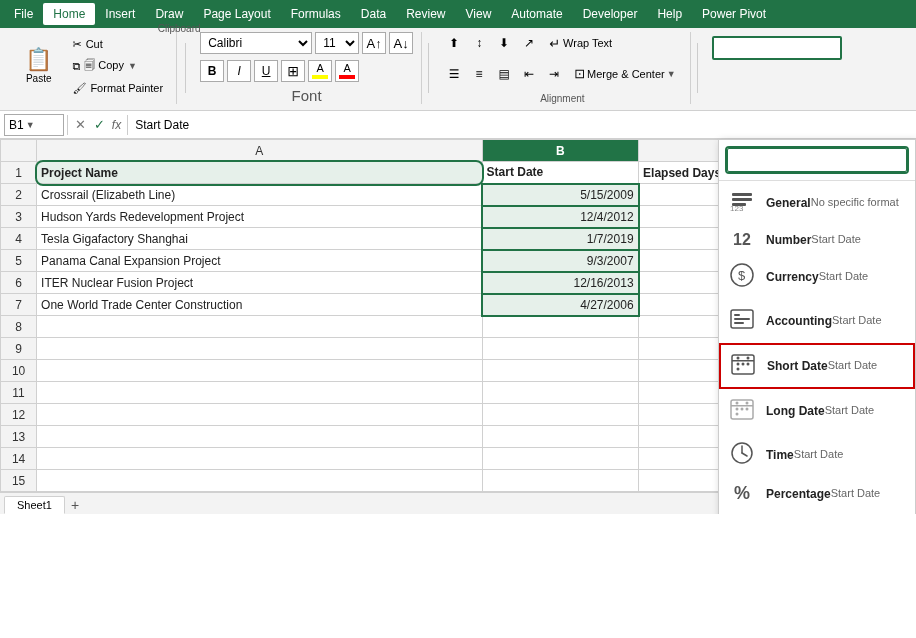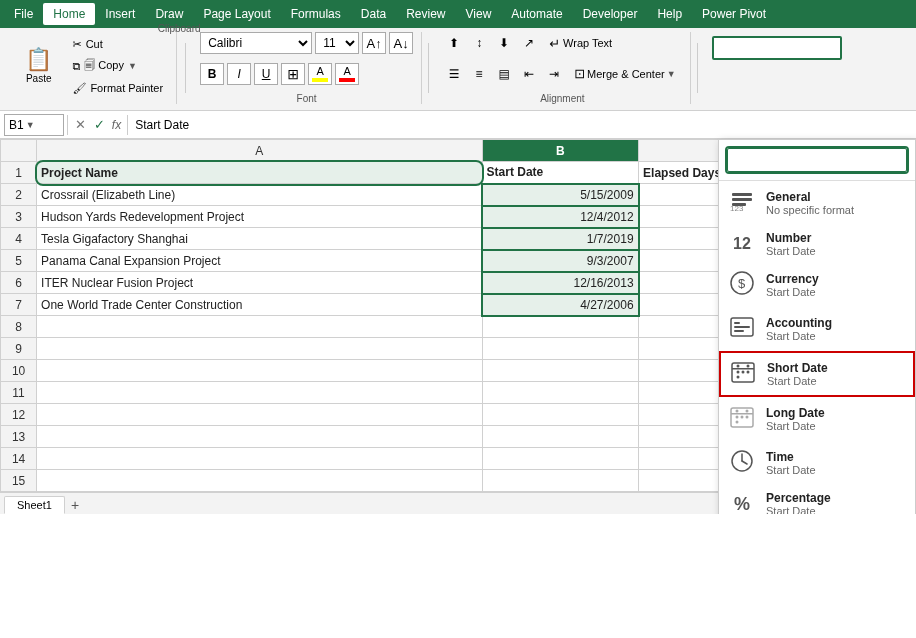--- a/index.html
+++ b/index.html
@@ -250,21 +250,21 @@
     }
     .dropdown-item-icon {
       width: 28px;
       text-align: center;
       font-size: 16px;
       color: #555;
       flex-shrink: 0;
     }
     .dropdown-item-text {
       display: flex;
-      flex-direction: column;
+      flex-direction: row;
     }
     .dropdown-item-title {
       font-size: 12px;
       font-weight: 600;
       color: #222;
     }
     .dropdown-item-sub {
       font-size: 11px;
       color: #666;
     }
@@ -439,21 +439,21 @@
           <span class="color-swatch" style="background:#ffff00;"></span>
         </div>
       </button>
       <button class="font-btn">
         <div style="display:flex;flex-direction:column;align-items:center;">
           <span style="font-size:11px;">A</span>
           <span class="color-swatch" style="background:#ff0000;"></span>
         </div>
       </button>
     </div>
-    <div class="ribbon-group-bottom" style="font-size:10px;color:#555;">Font</div>
+    <div class="ribbon-group-bottom" style="font-size:15px;color:#555;">Font</div>
   </div>
 
   <div class="ribbon-separator"></div>
 
   <div class="ribbon-group" style="gap:3px;">
     <div class="ribbon-row">
       <button class="align-btn">⬆</button>
       <button class="align-btn">↕</button>
       <button class="align-btn">⬇</button>
       <button class="align-btn">↗</button>

